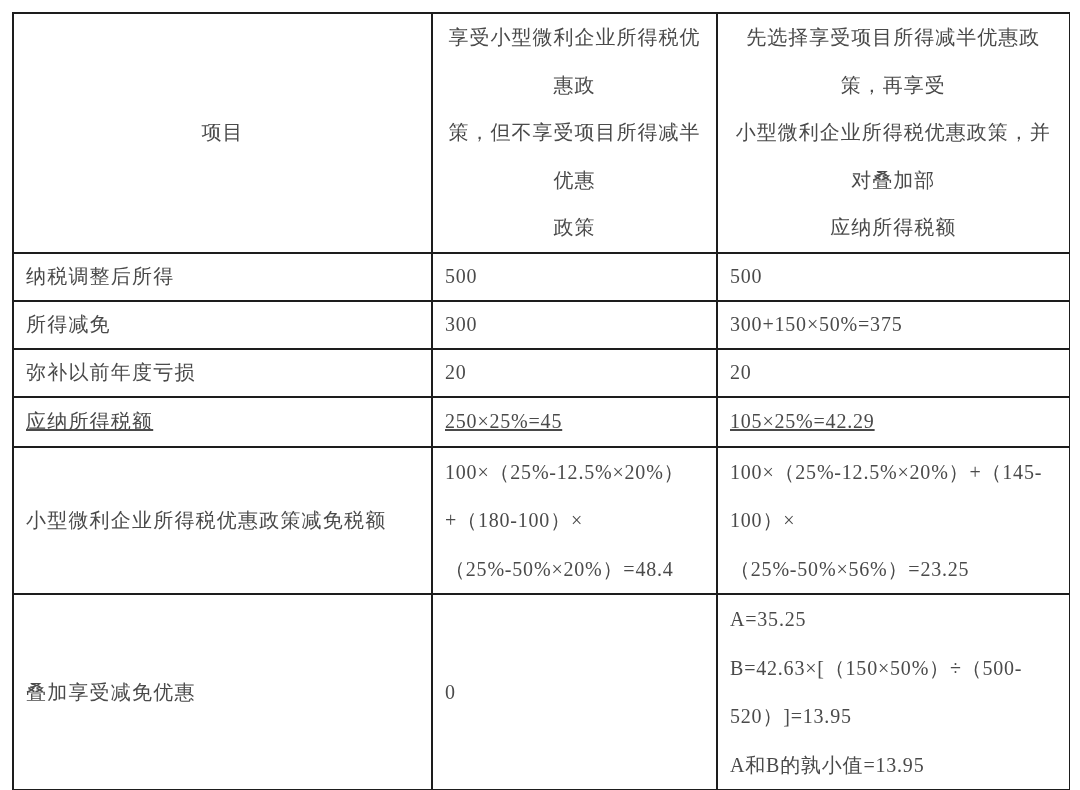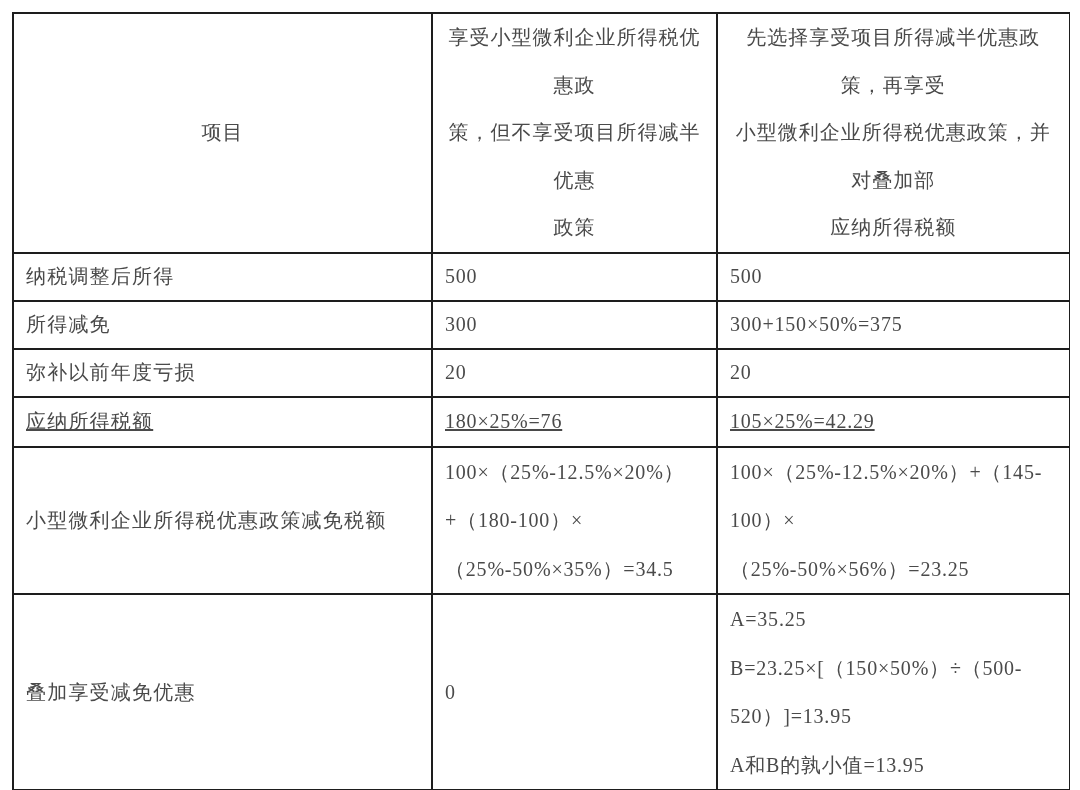--- a/index.html
+++ b/index.html
@@ -96,43 +96,43 @@
 
       <tr class="row-s">
         <td class="item">弥补以前年度亏损</td>
         <td class="val">20</td>
         <td class="val">20</td>
       </tr>
 
 
       <tr class="row-s2 thin-top">
         <td class="item">应纳所得税额</td>
-        <td class="val">180×25%=76</td>
+        <td class="val">250×25%=45</td>
         <td class="val">105×25%=42.29</td>
       </tr>
 
       <tr class="row-formula">
         <td class="item">小型微利企业所得税优惠政策减免税额</td>
         <td class="val">
             <div>100×（25%-12.5%×20%）</div>
             <div>+（180-100）×</div>
-            <div>（25%-50%×35%）=34.5</div>
+            <div>（25%-50%×20%）=48.4</div>
           </td>
         <td class="val">
             <div>100×（25%-12.5%×20%）+（145-100）×</div>
             <div>（25%-50%×56%）=23.25</div>
           </td>
       </tr>
 
       <tr class="row-stack">
         <td class="item">叠加享受减免优惠</td>
         <td class="val">0</td>
         <td class="val">
             <div>A=35.25</div>
-            <div>B=23.25×[（150×50%）÷（500-</div>
+            <div>B=42.63×[（150×50%）÷（500-</div>
             <div>520）]=13.95</div>
             <div>A和B的孰小值=13.95</div>
           </td>
       </tr>
 
     </tbody>
   </table>
 </div>
 
 </body></html>

